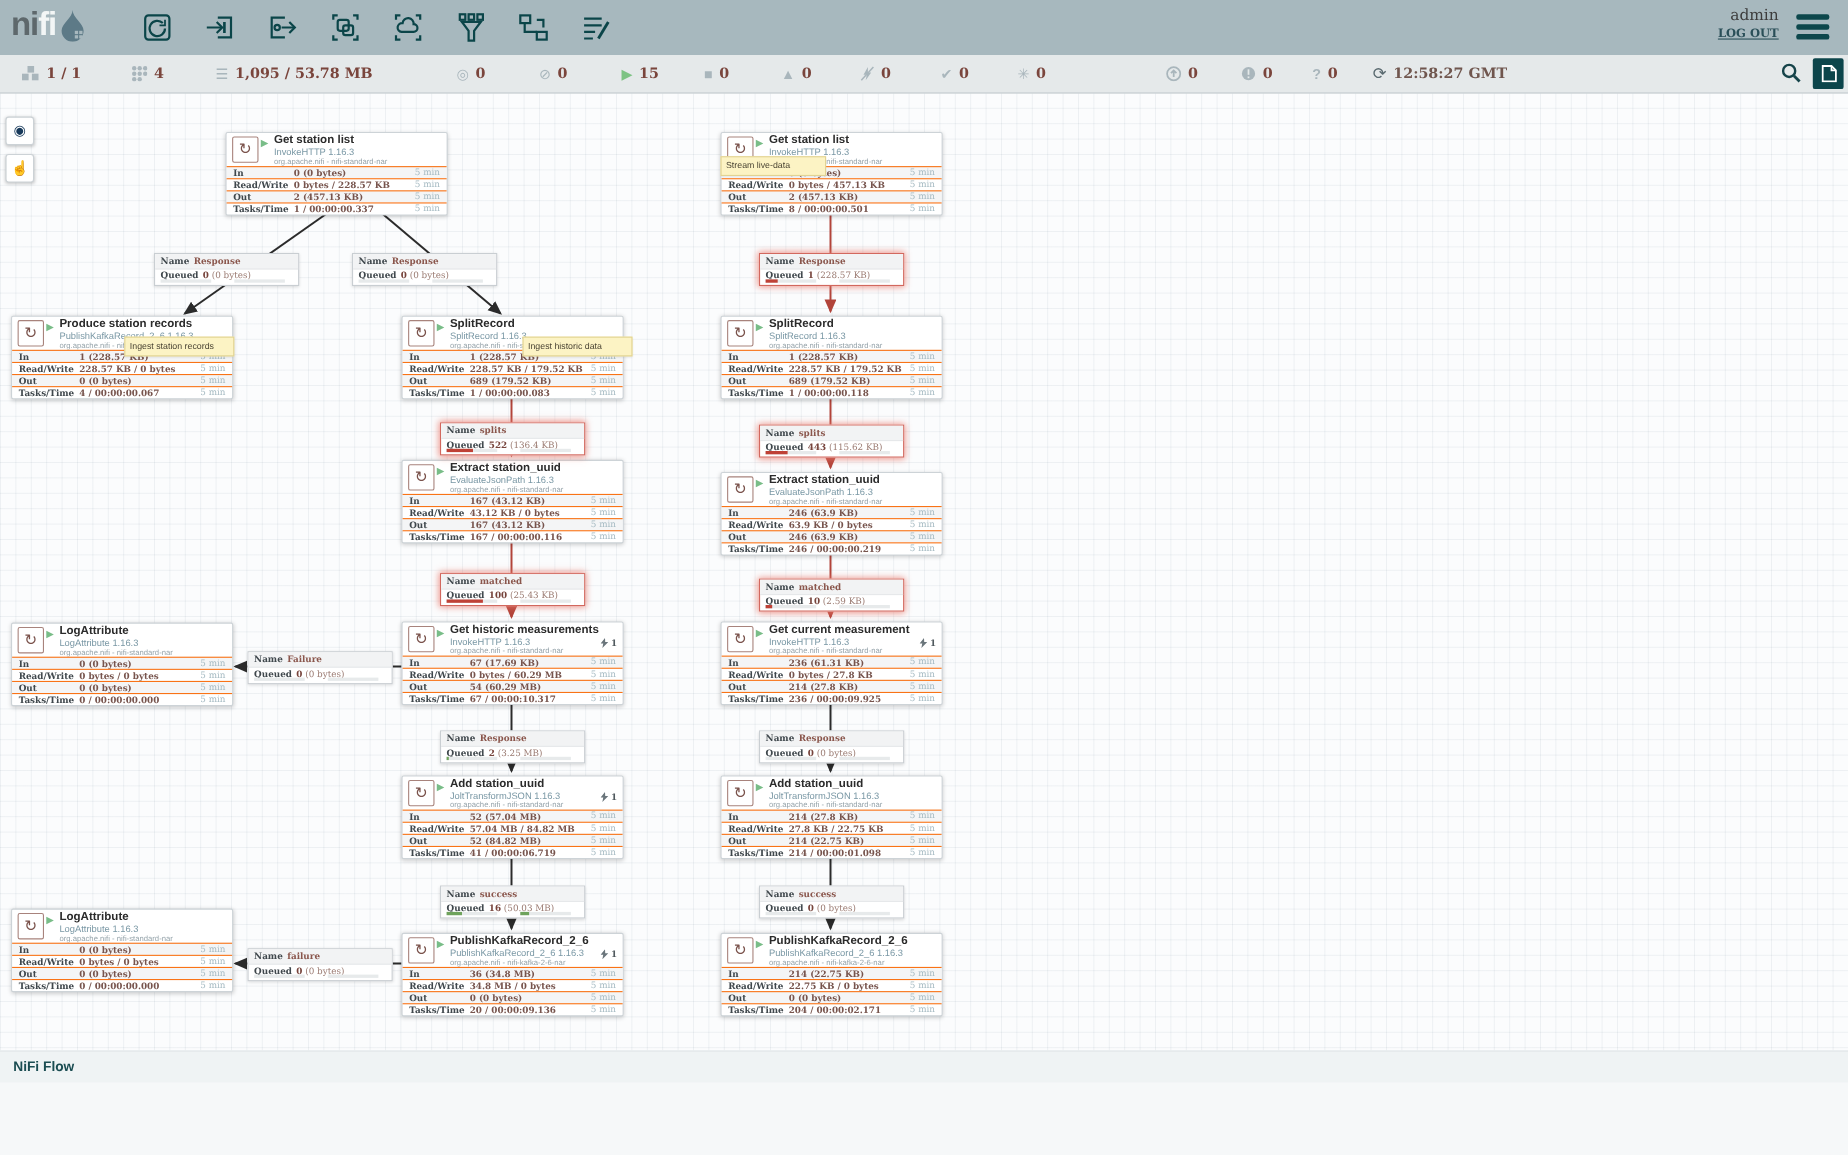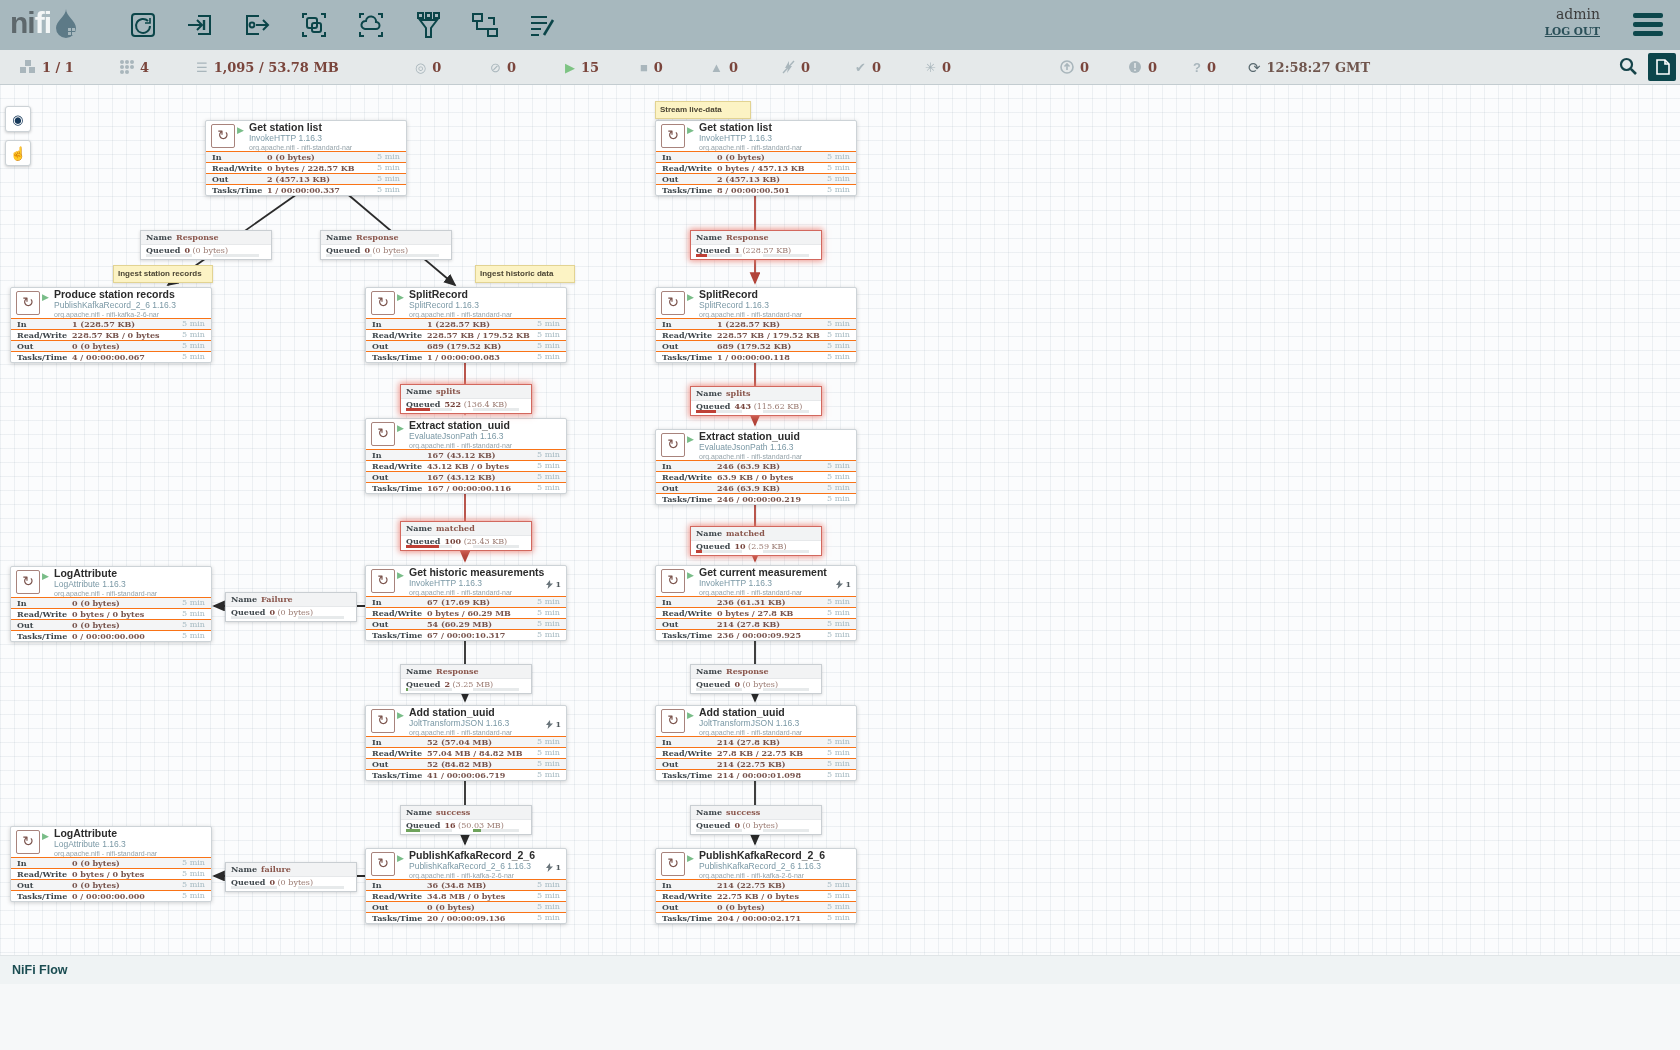--- a/index.html
+++ b/index.html
@@ -6,21 +6,21 @@
   body{width:1680px;height:1050px;position:relative;overflow:hidden;
        font-family:"Liberation Sans",sans-serif;background:#fbfcfd;}
 
   
   .app-header{position:absolute;left:0;top:0;width:1680px;height:50px;background:#a7b8be;z-index:10;}
   .logo{position:absolute;left:10px;top:6px;font-size:30px;font-weight:bold;letter-spacing:-1px;display:flex;align-items:center;}
   .logo .ni{color:#5e686c;} .logo .fi{color:#f3f6f6;}
   .logo svg{margin-left:2px;}
   .tool-icon{position:absolute;top:10px;width:30px;height:30px;cursor:grab;}
   .tool-icon svg{width:30px;height:30px;stroke:#0b4549;fill:none;stroke-width:2;}
-  .user-block{position:absolute;right:80px;top:6px;text-align:right;font-family:"DejaVu Serif",serif;}
+  .user-block{position:absolute;right:63px;top:6px;text-align:right;font-family:"DejaVu Serif",serif;}
   .user-name{font-size:14px;color:#3c3c3c;}
   .logout{font-size:10.5px;font-weight:bold;color:#2a4f58;text-decoration:underline;margin-top:3px;cursor:pointer;}
   .hamburger{position:absolute;right:17px;top:13px;width:30px;cursor:pointer;}
   .hamburger div{height:5px;background:#0d474c;border-radius:2px;margin-bottom:4px;}
 
   
   .status-bar{position:absolute;left:0;top:50px;width:1680px;height:34px;background:#e5e9ea;border-bottom:1px solid #c3ccd0;z-index:10;}
   .status-item{position:absolute;top:0;height:34px;display:flex;align-items:center;gap:6px;}
   .s-icon{font-size:13px;color:#a9b6bc;line-height:1;}
   .s-icon.green{color:#7dc383;}
@@ -74,22 +74,22 @@
   .q-key{color:#3f474c;font-weight:bold;margin-right:4px;}
   .q-name{color:#8a564c;font-weight:bold;}
   .q-num{color:#77443c;font-weight:bold;}
   .q-size{color:#9b7b72;}
   .q-bar{position:absolute;bottom:2px;height:3px;width:46px;background:#e7eaeb;}
   .q-bar .fill{height:100%;}
   .q-bar1{left:5px;} .q-bar2{left:72px;}
 
   
   .flow-label{position:absolute;height:16px;line-height:16px;background:#fcf3c4;border:1px solid #e2d392;
-              font-size:8px;font-weight:bold;color:#4a4433;padding:0 4px;box-shadow:0 1px 2px rgba(0,0,0,.12);
-              white-space:nowrap;cursor:pointer;}
+              font-size:8px;font-weight:normal;color:#4a4433;padding:0 4px;box-shadow:0 1px 2px rgba(0,0,0,.12);
+              white-space:nowrap;cursor:pointer;margin-top:41px;}
 
   
   .bottom-bar{position:absolute;left:0;top:955px;width:1680px;height:28px;background:rgba(238,242,243,.92);
               border-top:1px solid #e0e5e7;z-index:6;display:flex;align-items:center;}
   .breadcrumb{margin-left:12px;font-size:12.5px;font-weight:600;color:#1b4d52;cursor:pointer;}
   .footer-area{position:absolute;left:0;top:983px;width:1680px;height:67px;background:#f6f8f9;z-index:5;}
 </style>
 </head>
 <body>
 

